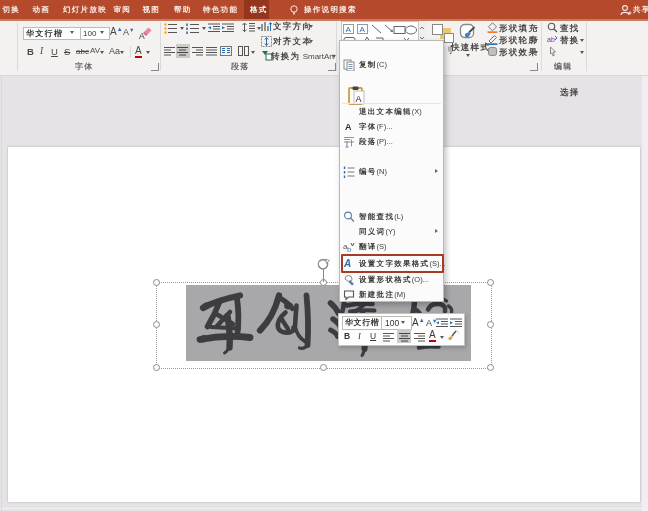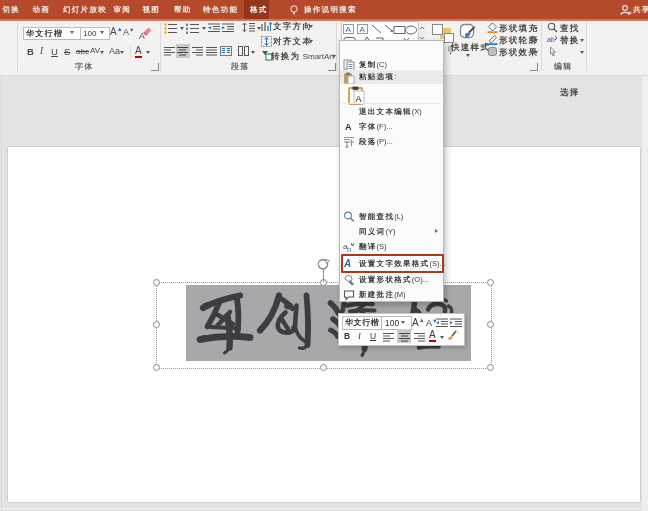--- a/index.html
+++ b/index.html
@@ -307,28 +307,20 @@
 
 <div class="abs" id="menu">
   <div class="mi" style="top:16px">
     <svg class="mic" viewBox="0 0 12 12">
         <rect x="1" y="1" width="7" height="9" fill="#fff" stroke="#888" stroke-width="1"></rect>
         <rect x="4" y="3" width="7" height="9" fill="#fff" stroke="#888" stroke-width="1"></rect>
         <path d="M5.5,5.5 h4 M5.5,7.5 h4 M5.5,9.5 h4" stroke="#5b7aa4" stroke-width="0.8"></path>
       </svg>
     <span class="txt"><span class="cj">复制</span>(C)</span>
   </div>
-  <div class="mi" style="top:29px;background:#EDEBE9;height:14px;line-height:14px;">
-    <svg class="mic" viewBox="0 0 12 12">
-        <rect x="1" y="1.5" width="8" height="10" fill="#C9995B"></rect>
-        <rect x="3" y="0.5" width="4" height="2.5" rx="0.8" fill="#7a7875"></rect>
-        <path d="M5,4 h6 v8 h-6 Z" fill="#fff" stroke="#999" stroke-width="0.8"></path>
-      </svg>
-    <span class="txt"><span class="cj">粘贴选项</span>:</span>
-  </div>
   <div class="mi" style="top:44px;height:20px">
     <svg style="position:absolute;left:8px;top:1px" width="17" height="19" viewBox="0 0 17 19">
       <rect x="1" y="2" width="13" height="16" rx="1" fill="#fff" stroke="#D69A45" stroke-width="1.8"></rect>
       <rect x="4.5" y="0.5" width="6" height="3.5" rx="1" fill="#444"></rect>
       <rect x="6" y="5" width="10" height="13" fill="#fff" stroke="#aaa" stroke-width="0.8"></rect>
       <text x="7.5" y="15.5" font-size="9" fill="#222" font-family="Liberation Sans">A</text>
     </svg>
   </div>
   <div class="abs" style="left:2px;top:62.5px;width:99px;height:1px;background:#E8E6E4"></div>
     <div class="mi" style="top:63.5px">
@@ -337,20 +329,28 @@
   <div class="mi" style="top:78px">
     <div class="mic" style="font-size:9px;color:#333;font-weight:bold;left:5px;top:1px">A</div>
     <span class="txt"><span class="cj">字体</span>(F)...</span>
   </div>
   <div class="mi" style="top:93px">
     <svg class="mic" viewBox="0 0 12 12">
         <path d="M1,1.5 h10 M1,3.5 h6 M8.5,3.5 v7 M1,6 h10" stroke="#888" stroke-width="0.9"></path>
         <path d="M4,5 v6 M2.5,11 h3" stroke="#5b7aa4" stroke-width="0.9"></path>
       </svg>
     <span class="txt"><span class="cj">段落</span>(P)...</span>
+  </div>
+  <div class="mi" style="top:123px">
+    <svg class="mic" viewBox="0 0 12 12">
+        <path d="M1.5,0.5 v2.5 M1.5,5 v2.5 M1.5,9.5 v2.5" stroke="#2b6cb0" stroke-width="1.4"></path>
+        <path d="M4.5,2 h7 M4.5,6 h7 M4.5,10 h7" stroke="#777" stroke-width="1"></path>
+      </svg>
+    <span class="txt"><span class="cj">编号</span>(N)</span>
+      <span class="arr"></span>
   </div>
   <div class="mi" style="top:168.5px">
     <svg class="mic" viewBox="0 0 12 12">
         <circle cx="5" cy="4.5" r="3.4" fill="none" stroke="#5b7aa4" stroke-width="1.1"></circle>
         <path d="M7.5,7 L11,10.5" stroke="#5b7aa4" stroke-width="1.3"></path>
       </svg>
     <span class="txt"><span class="cj">智能查找</span>(L)</span>
   </div>
   <div class="mi" style="top:183.5px">
       <span class="txt"><span class="cj">同义词</span>(Y)</span>

